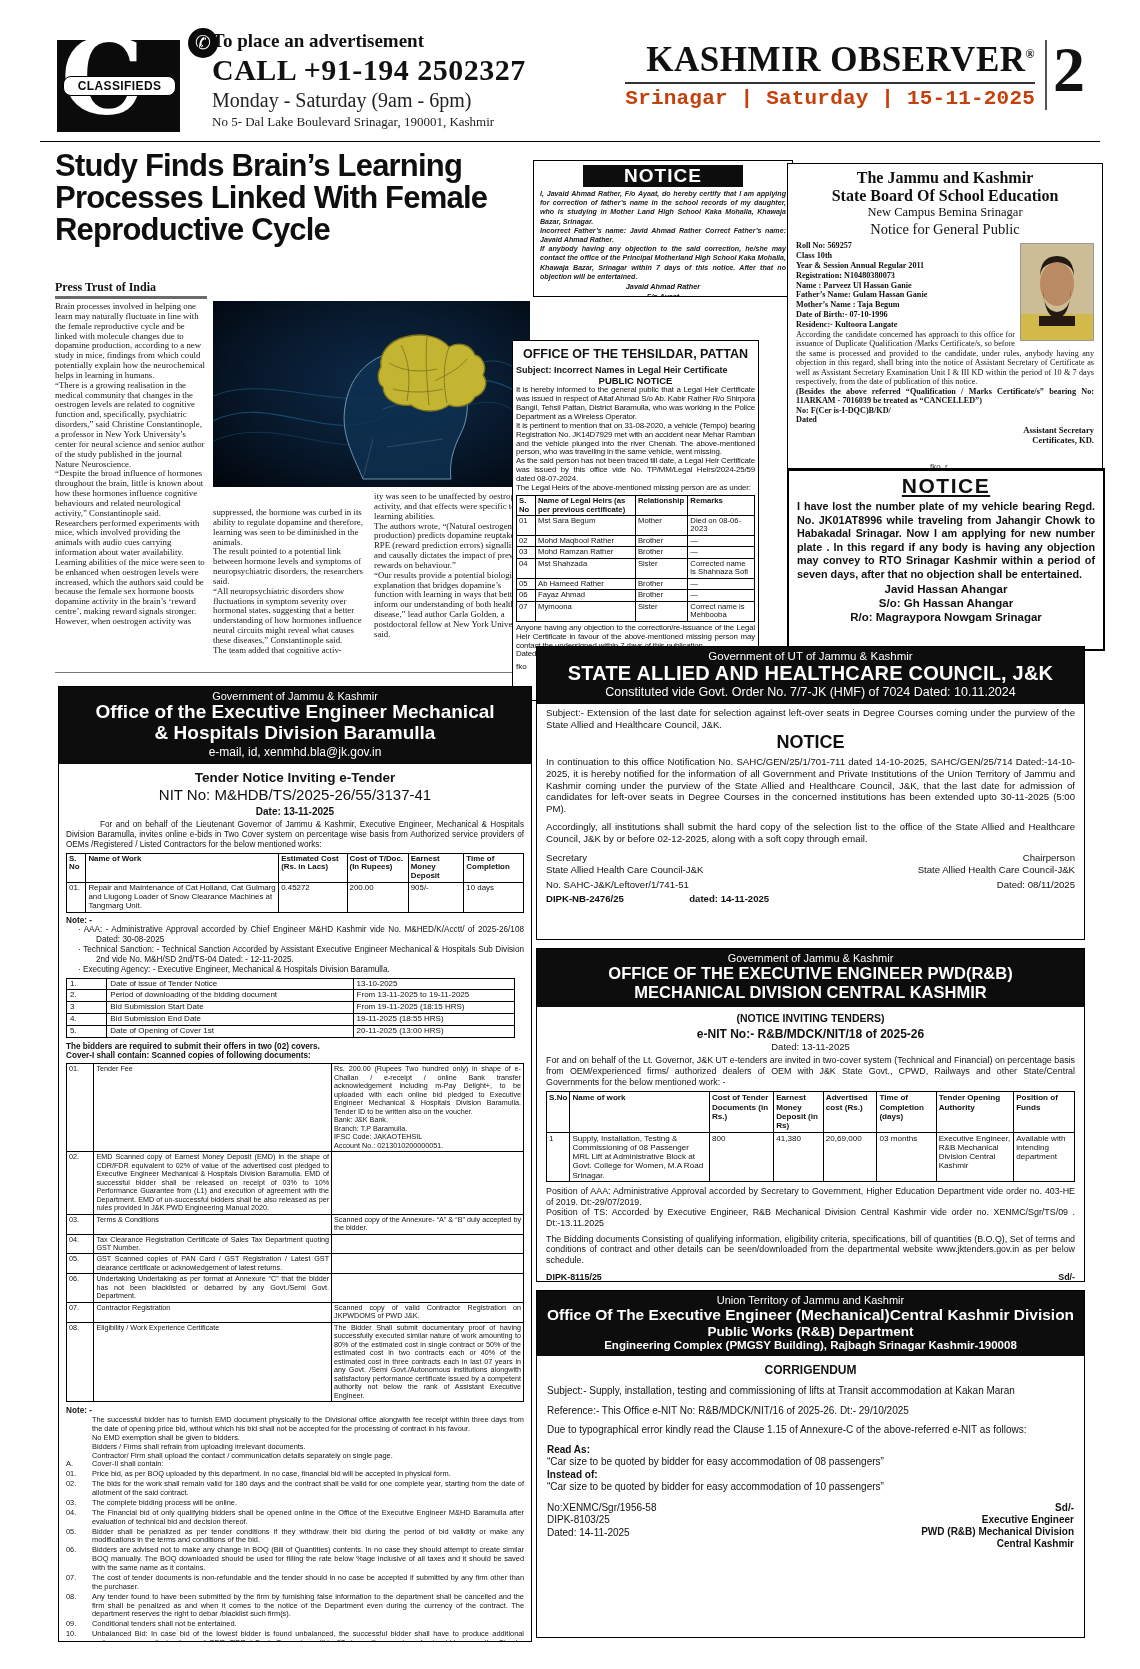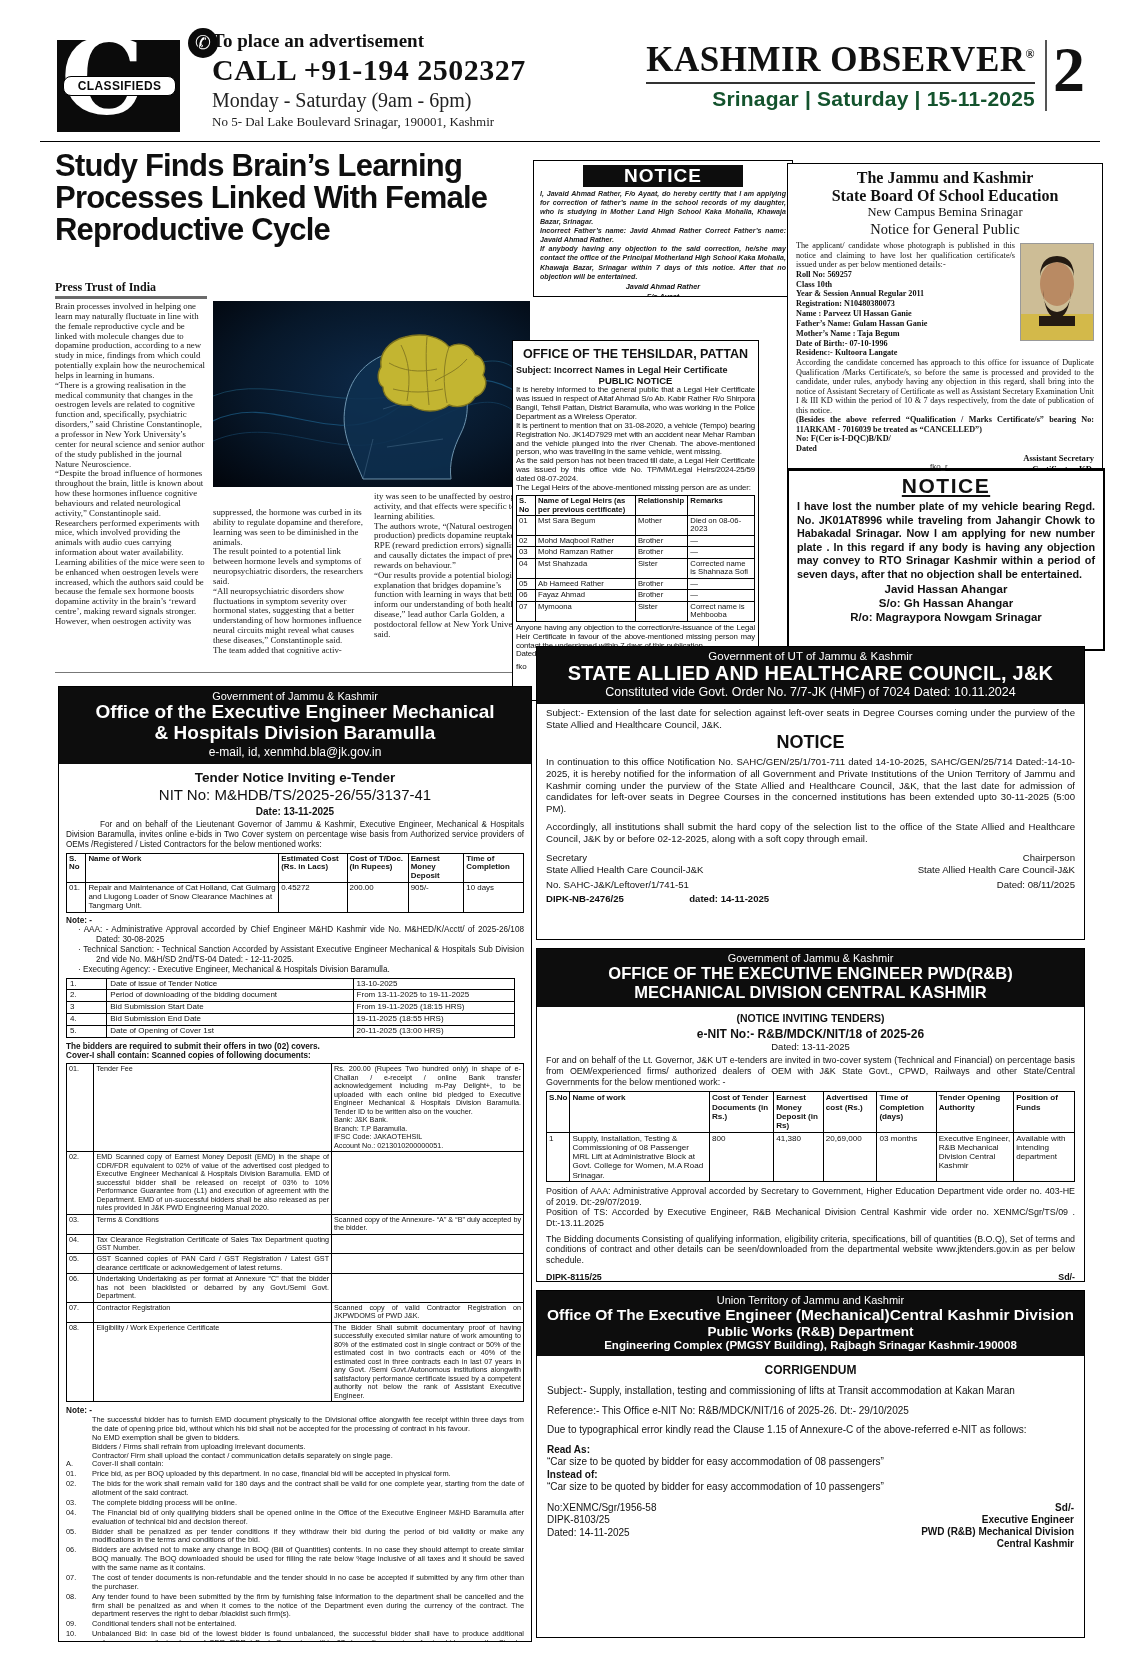--- a/index.html
+++ b/index.html
@@ -18,21 +18,21 @@
             font-size:19px;line-height:30px;text-align:center;}
   .adv{left:212px;top:30px;width:340px;}
   .adv-l1{font-family:"Liberation Serif",serif;font-size:19px;font-weight:bold;}
   .adv-l2{font-family:"Liberation Serif",serif;font-size:30px;font-weight:bold;letter-spacing:.5px;margin-top:1px;}
   .adv-l3{font-family:"Liberation Serif",serif;font-size:20px;color:#222;margin-top:2px;}
   .adv-l4{font-family:"Liberation Serif",serif;font-size:13px;color:#222;margin-top:2px;}
   .masthead{right:55px;top:40px;display:flex;align-items:stretch;}
   .mast-left{text-align:right;}
   .mast-name{font-family:"Liberation Serif",serif;font-size:35px;font-weight:bold;letter-spacing:.5px;border-bottom:2px solid #333;padding-bottom:2px;}
   .mast-name sup{font-size:12px;}
-  .mast-date{font-size:21px;font-weight:bold;color:#14532d;margin-top:3px;letter-spacing:.2px;}
+  .mast-date{font-size:21px;font-weight:bold;color:#c2410c;margin-top:3px;letter-spacing:.2px;font-family:Liberation Mono, monospace;}
   .pageno{font-family:"Liberation Serif",serif;font-size:64px;font-weight:bold;line-height:.95;
           border-left:2px solid #555;margin-left:10px;padding-left:6px;}
   
   .headline{left:55px;top:150px;width:480px;font-size:31px;font-weight:bold;letter-spacing:-.8px;line-height:1.04;color:#0f0f0f;}
   .byline{left:55px;top:280px;font-family:"Liberation Serif",serif;font-size:12px;font-weight:bold;}
   .byline-rule{left:55px;top:296px;width:152px;border-top:3px solid #6b6b6b;}
   .art-col{font-family:"Liberation Serif",serif;font-size:8.8px;line-height:1.12;color:#141414;}
   .brainimg{left:213px;top:301px;width:317px;height:186px;}
   .art-sep{left:55px;top:672px;width:475px;border-top:1px solid #777;}
   
@@ -282,21 +282,20 @@
     <div class="sch-t3">Notice for  General Public</div>
     <div class="sch-body">
       <svg class="sch-photo" viewBox="0 0 72 96" preserveAspectRatio="none">
         <rect width="72" height="96" fill="#cdbd96"></rect>
         <rect y="70" width="72" height="26" fill="#d3b94a"></rect>
         <ellipse cx="36" cy="40" rx="17" ry="22" fill="#b98a63"></ellipse>
         <path d="M19,36 Q18,12 36,12 Q54,12 53,36 Q54,20 36,18 Q18,20 19,36Z" fill="#241a12"></path>
         <path d="M22,46 Q24,74 36,74 Q48,74 50,46 Q50,66 36,68 Q22,66 22,46Z" fill="#241a12"></path>
         <rect x="18" y="72" width="36" height="10" fill="#241a12"></rect>
       </svg>
-      <div>The applicant/ candidate whose photograph is published in this notice and claiming to have lost her qualification certificate/s issued under  as per below mentioned details:-</div>
       <div class="sch-detail">
           <div class="list-item">Roll No: 569257</div>
           <div class="list-item">Class 10th</div>
           <div class="list-item">Year &amp; Session Annual Regular 2011</div>
           <div class="list-item">Registration: N10480380073</div>
           <div class="list-item">Name : Parveez Ul Hassan Ganie</div>
           <div class="list-item">Father’s Name: Gulam Hassan Ganie</div>
           <div class="list-item">Mother’s Name : Taja Begum</div>
           <div class="list-item">Date of Birth:- 07-10-1996</div>
           <div class="list-item">Residenc:- Kultoora Langate</div>

